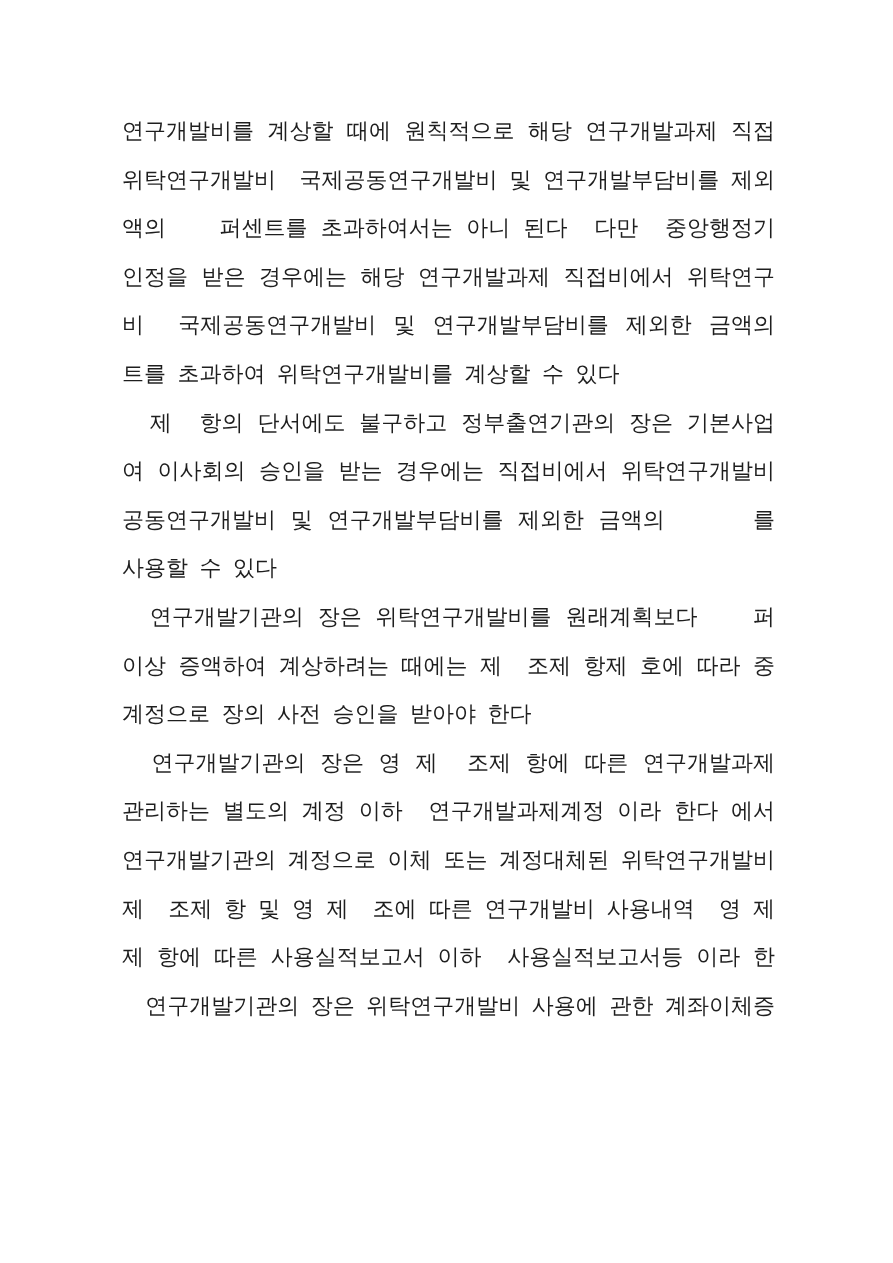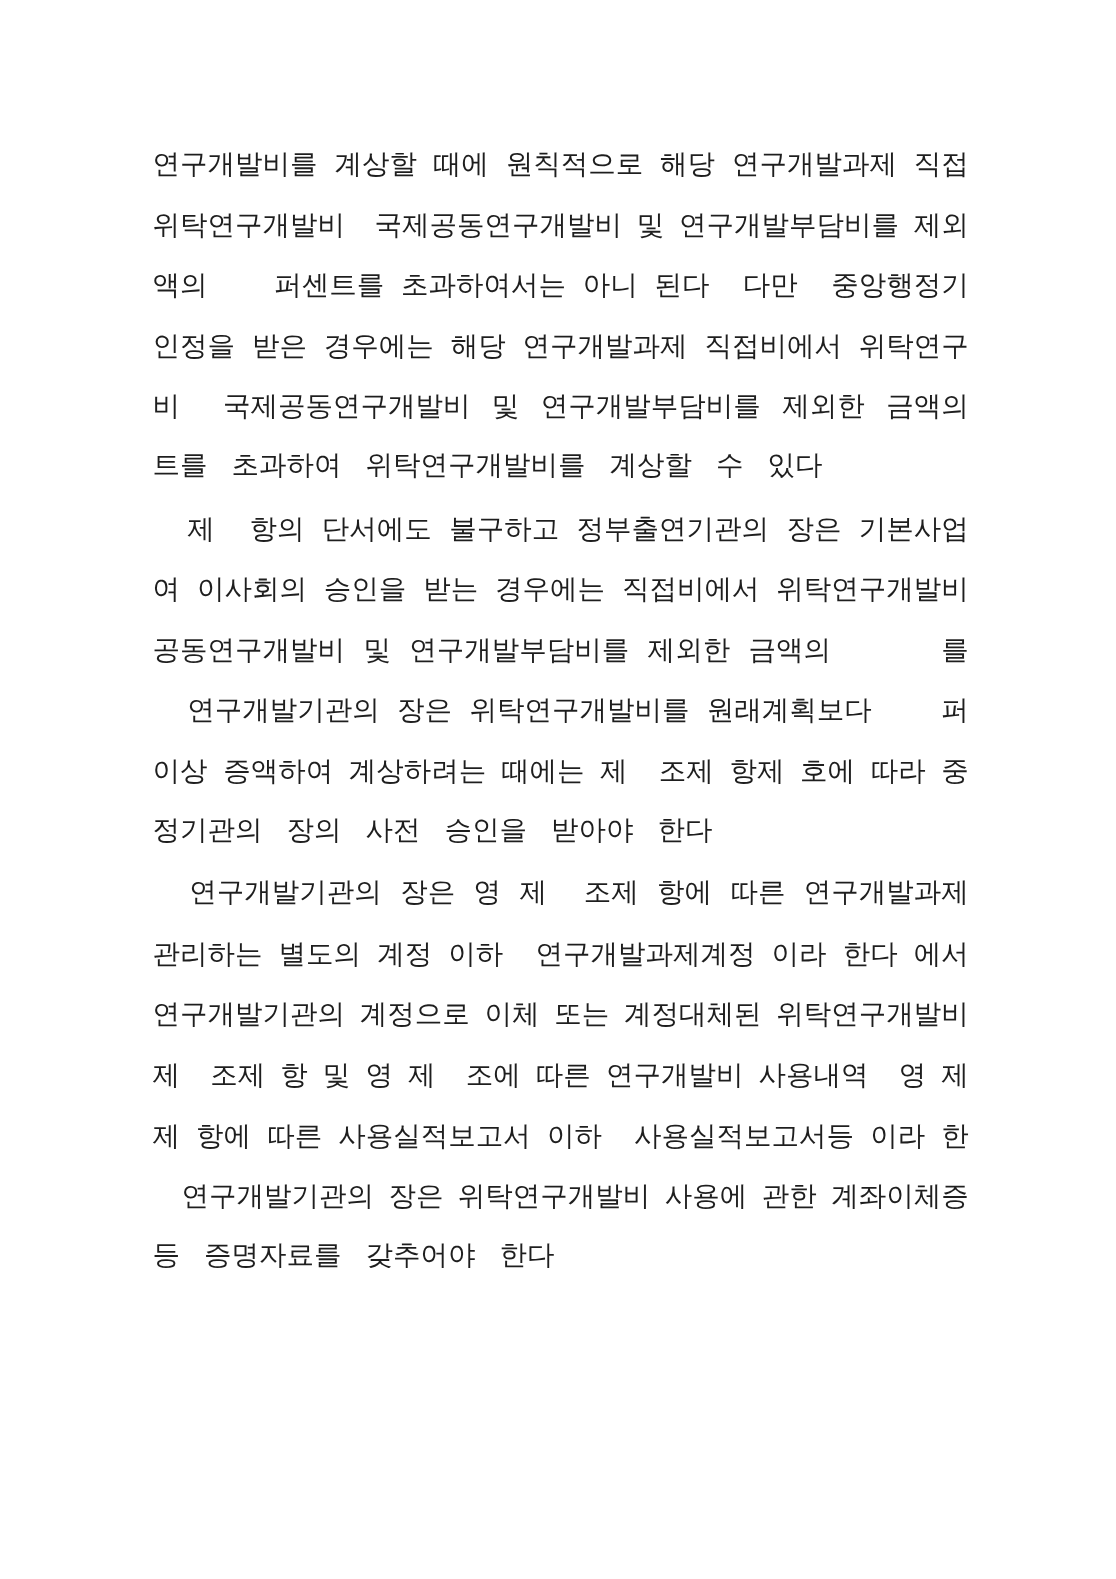--- a/index.html
+++ b/index.html
@@ -32,41 +32,40 @@
   }
   
   .line.j {
     text-align: justify;
     text-align-last: justify;
   }
   
   .line.pl {
     text-align: center;
     text-align-last: left;
-    font-family: Liberation Mono, monospace;
   }
 </style>
 </head>
 <body>
 
 <div class="page">
   <div class="text-block">
     <div class="line j">연구개발비를 계상할 때에 원칙적으로 해당 연구개발과제 직접비에서</div>
     <div class="line j">위탁연구개발비  국제공동연구개발비 및 연구개발부담비를 제외한 금</div>
     <div class="line j">액의    퍼센트를 초과하여서는 아니 된다  다만  중앙행정기관의 장의</div>
     <div class="line j">인정을 받은 경우에는 해당 연구개발과제 직접비에서 위탁연구개발</div>
     <div class="line j">비  국제공동연구개발비 및 연구개발부담비를 제외한 금액의    퍼센</div>
     <div class="line pl">트를 초과하여 위탁연구개발비를 계상할 수 있다</div>
     <div class="line j">  제  항의 단서에도 불구하고 정부출연기관의 장은 기본사업에 한하</div>
     <div class="line j">여 이사회의 승인을 받는 경우에는 직접비에서 위탁연구개발비  국제</div>
     <div class="line j">공동연구개발비 및 연구개발부담비를 제외한 금액의      를 초과하여</div>
+    <div class="line pl">사용할 수 있다</div>
     <div class="line j">  연구개발기관의 장은 위탁연구개발비를 원래계획보다    퍼센트</div>
     <div class="line j">이상 증액하여 계상하려는 때에는 제  조제 항제 호에 따라 중앙행</div>
-    <div class="line pl">정기관의 장의 사전 승인을 받아야 한다</div>
+    <div class="line pl">계정으로 장의 사전 승인을 받아야 한다</div>
     <div class="line j">  연구개발기관의 장은 영 제  조제 항에 따른 연구개발과제 마다</div>
     <div class="line j">관리하는 별도의 계정 이하  연구개발과제계정 이라 한다 에서 위탁</div>
     <div class="line j">연구개발기관의 계정으로 이체 또는 계정대체된 위탁연구개발비를 영</div>
     <div class="line j">제  조제 항 및 영 제  조에 따른 연구개발비 사용내역  영 제  조</div>
     <div class="line j">제 항에 따른 사용실적보고서 이하  사용실적보고서등 이라 한다 에</div>
     <div class="line j">  연구개발기관의 장은 위탁연구개발비 사용에 관한 계좌이체증명</div>
-    <div class="line pl">등 증명자료를 갖추어야 한다</div>
   </div>
 </div>
 
 </body></html>

